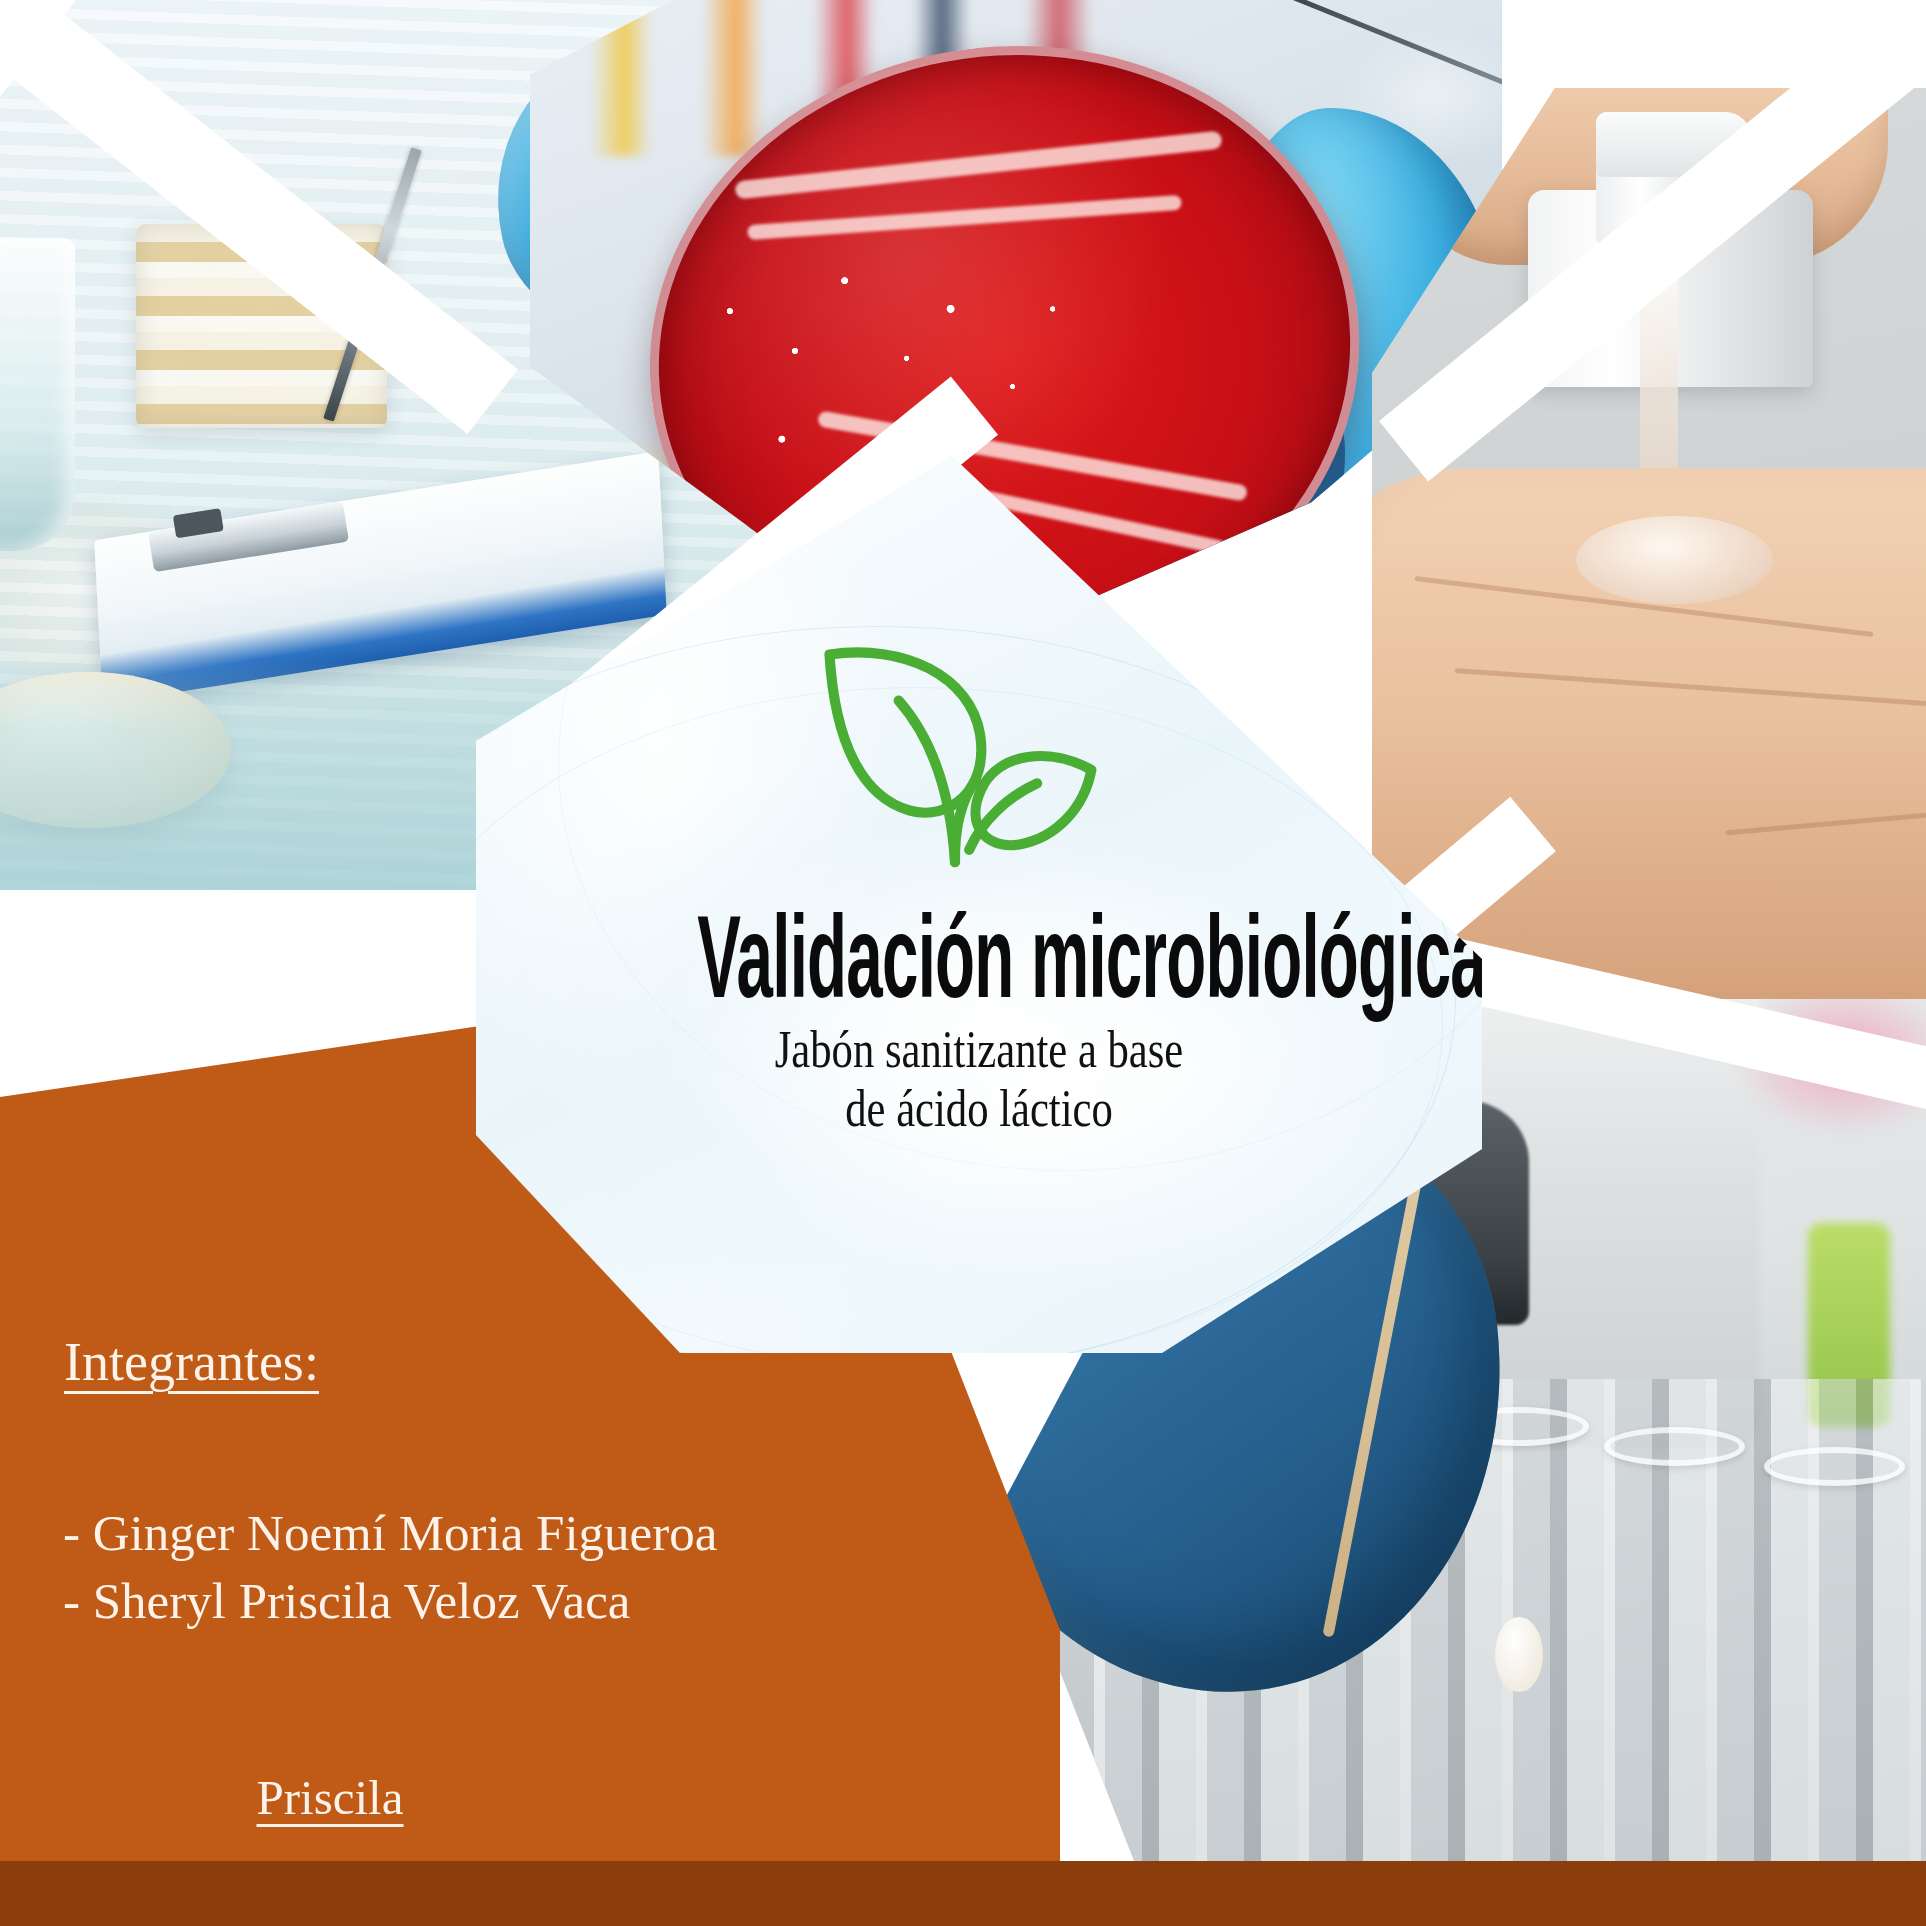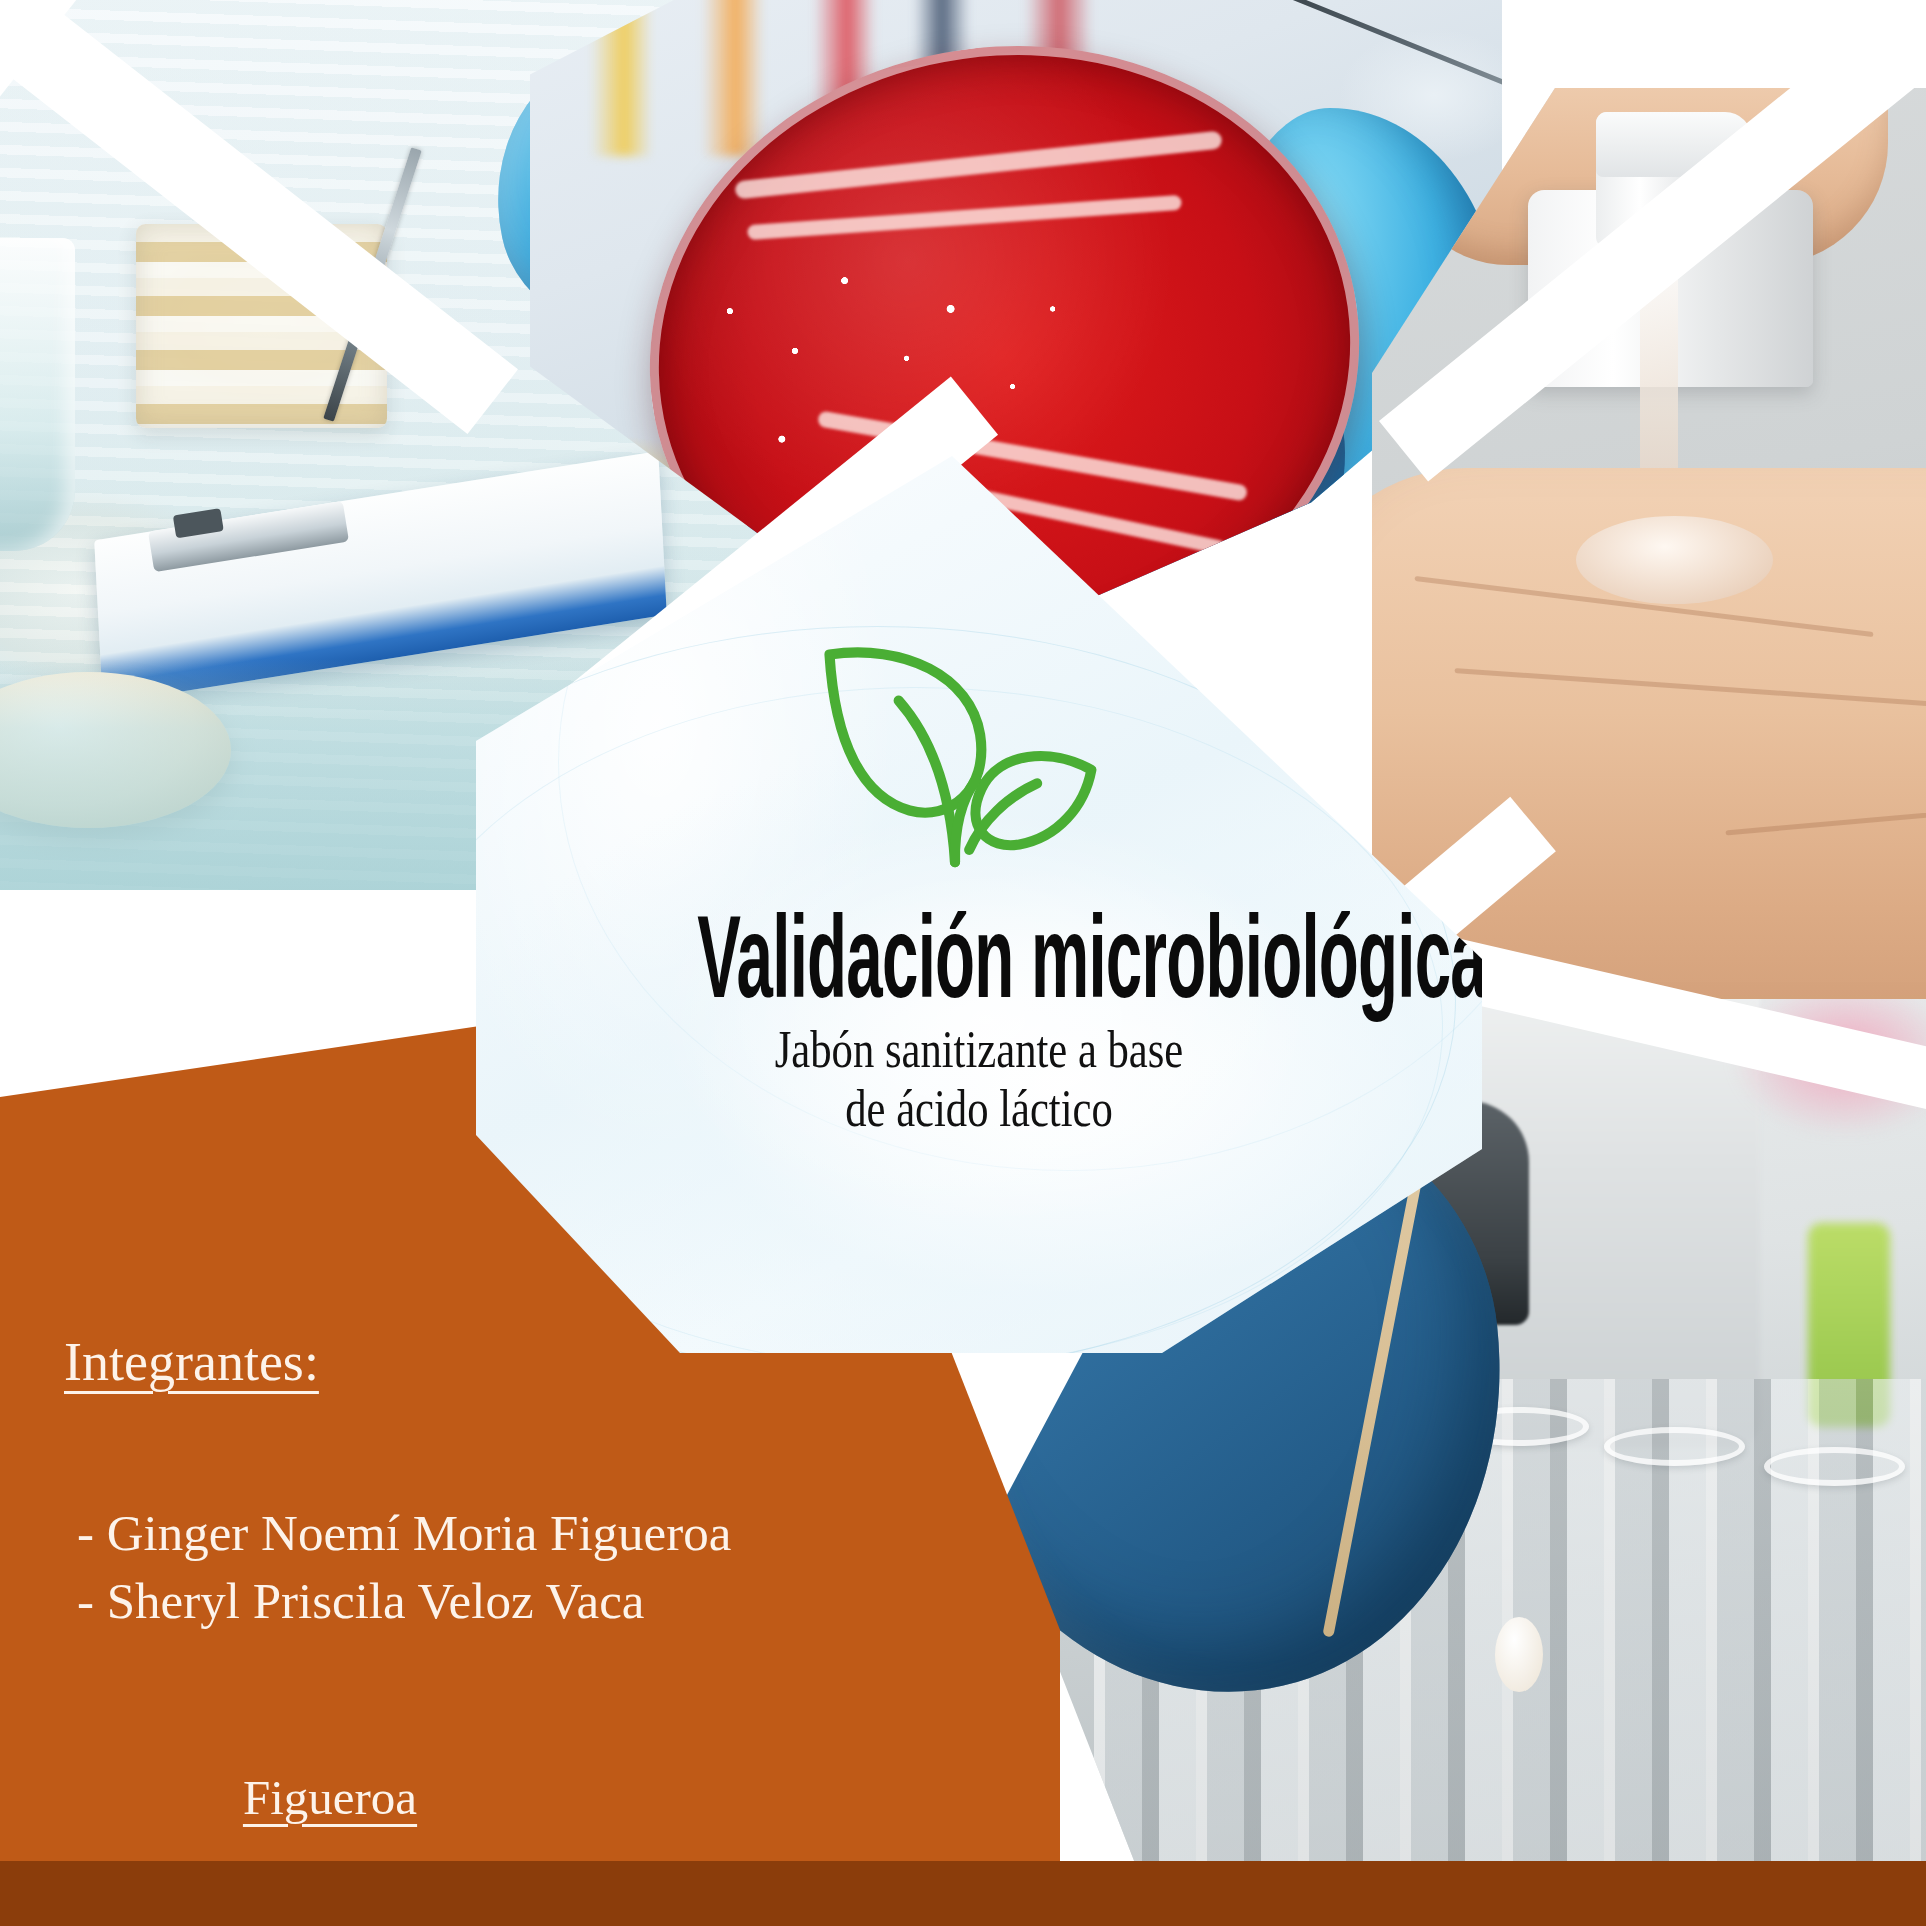--- a/index.html
+++ b/index.html
@@ -314,21 +314,21 @@
   }
   #integrantes-label{
     position:absolute;left:33px;top:357px;
     font-size:54px;line-height:1;
     text-decoration:underline;
     text-underline-offset:11px;
     text-decoration-thickness:3.4px;
     white-space:nowrap;
   }
   .member{
-    position:absolute;left:46px;
+    position:absolute;left:32px;
     font-size:51px;line-height:1;white-space:nowrap;
   }
   #member-0{top:530px;}
   #member-1{top:598px;}
   #program{
     position:absolute;left:0;width:598px;top:795px;
     text-align:center;font-size:49px;line-height:1;
     text-decoration:underline;text-underline-offset:9.5px;text-decoration-thickness:3.4px;
   }
   #years{
@@ -410,21 +410,21 @@
   <div class="sep" style="left:1366px;top:917px;width:611px;height:61px;transform:rotate(13deg);transform-origin:0 0;"></div>
   <div class="sep" style="left:904px;top:1529px;width:815px;height:75px;transform:rotate(-62deg);transform-origin:0 0;"></div>
   <div class="sep" style="left:938px;top:1277px;width:747px;height:71px;transform:rotate(-40deg);transform-origin:0 0;"></div>
 
   <div id="orange-panel"></div>
 
   <div id="orange-text">
     <div id="integrantes-label">Integrantes:</div>
     <div class="member" id="member-0">- Ginger Noemí Moria Figueroa</div>
     <div class="member" id="member-1">- Sheryl Priscila Veloz Vaca</div>
-    <div id="program">Figueroa</div>
+    <div id="program">Priscila</div>
     <div id="years">2022 - 2023</div>
   </div>
 
   <div id="center-panel">
     <div class="swoosh s1"></div>
     <div class="swoosh s2"></div>
     <div class="swoosh s3"></div>
     <div class="glow"></div>
 
     <svg id="leaf-logo" viewBox="0 0 430 370">

